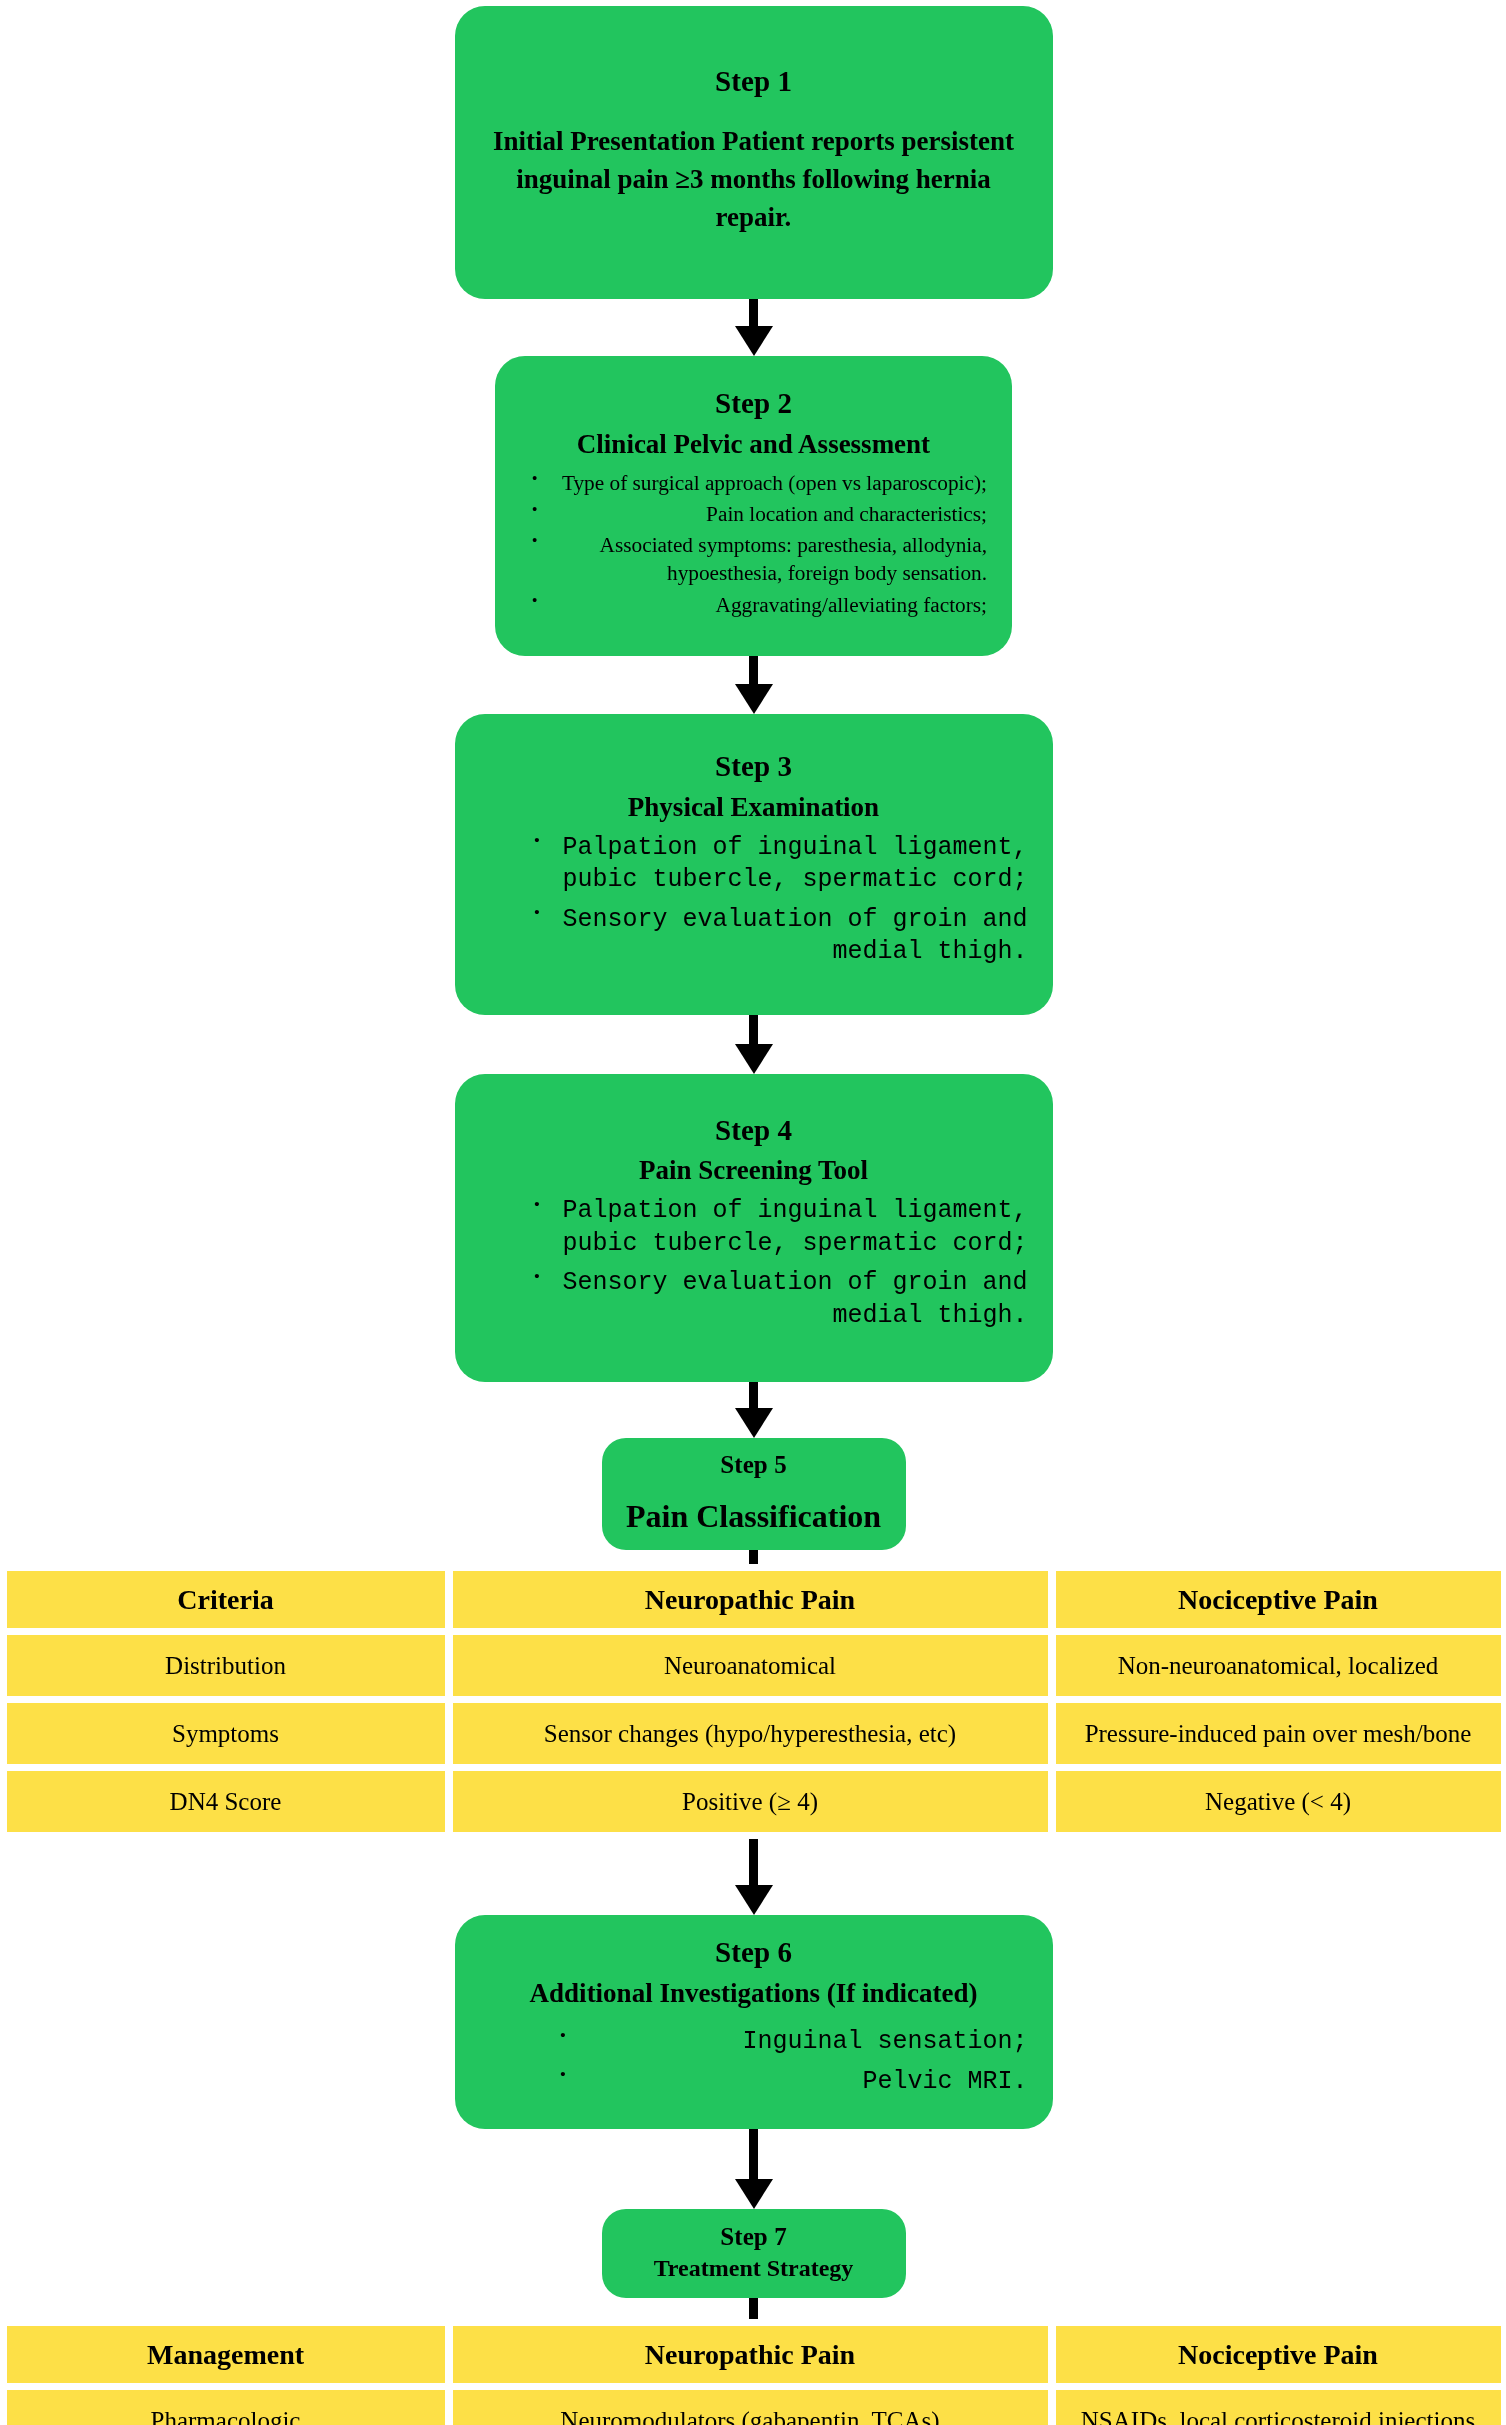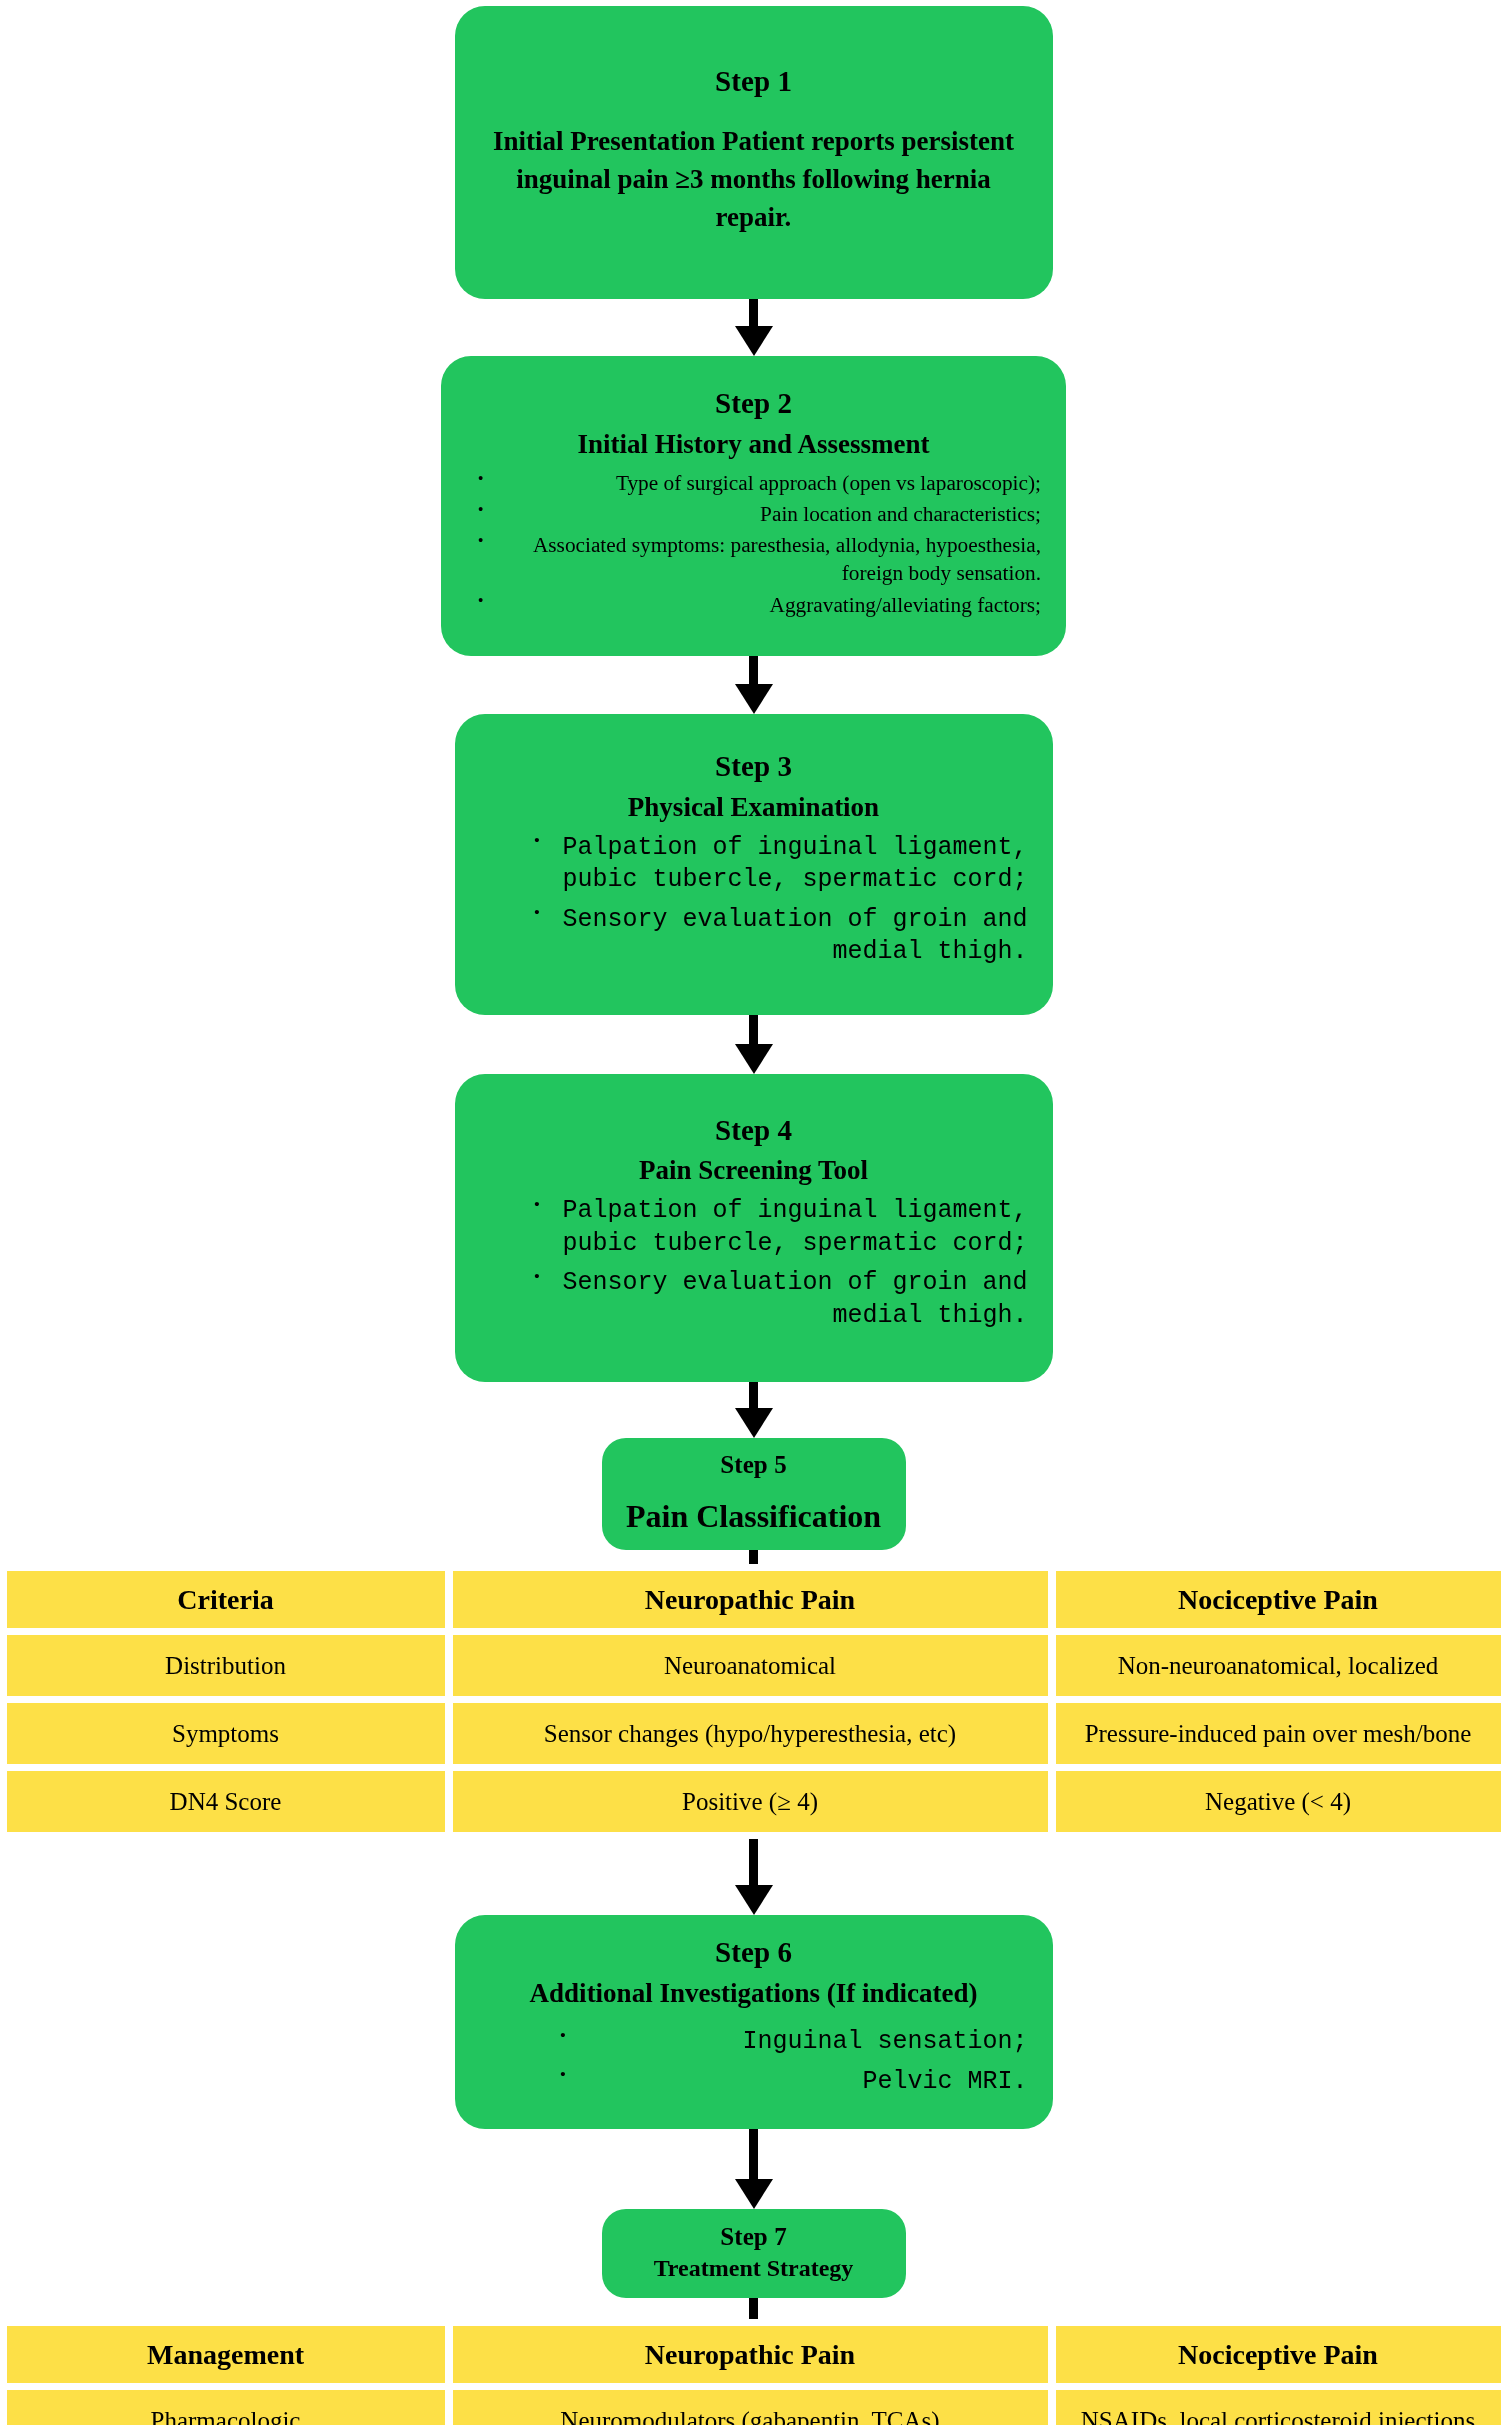--- a/index.html
+++ b/index.html
@@ -26,21 +26,21 @@
     background: #22c55e;
     border-radius: 30px;
     color: #000000;
     text-align: center;
     padding: 21.3px 25px 24px 25px;
     display: flex;
     flex-direction: column;
     justify-content: center;
   }
   .step-box.wide-1 { width: 598px; min-height: 293px; }
-  .step-box.wide-2 { width: 625px; min-height: 300px; }
+  .step-box.wide-2 { width: 517px; min-height: 300px; }
   .step-box.wide-3 { width: 598px; min-height: 301px; }
   .step-box.wide-4 { width: 598px; min-height: 308px; }
   .step-box.slim   { width: 304px;  min-height: 85px; padding: 12.6px 14.6px 14.6px; border-radius: 24px; }
   .step-box.wide-6 { width: 598px; min-height: 206px; }
   .step-box.slim-7 { width: 304px;  min-height: 85px; padding: 12.6px 14.6px 14.6px; border-radius: 24px; }
 
   .step-title {
     font-size: 29px;
     font-weight: bold;
     line-height: 1.16;
@@ -171,21 +171,21 @@
 
   <div class="arrow">
     <div class="arrow-inner">
       <div class="arrow-shaft" style="height:28px;"></div>
       <div class="arrow-head"></div>
     </div>
   </div>
 
   <div class="step-box wide-2">
     <div class="step-title">Step 2</div>
-    <div class="step-subtitle tight">Initial History and Assessment</div>
+    <div class="step-subtitle tight">Clinical Pelvic and Assessment</div>
     <ul class="bullets indent-sm">
       <li>Type of surgical approach (open vs laparoscopic);</li>
       <li>Pain location and characteristics;</li>
       <li>Associated symptoms: paresthesia, allodynia, hypoesthesia, foreign body sensation.</li>
       <li>Aggravating/alleviating factors;</li>
     </ul>
   </div>
 
   <div class="arrow">
     <div class="arrow-inner">

